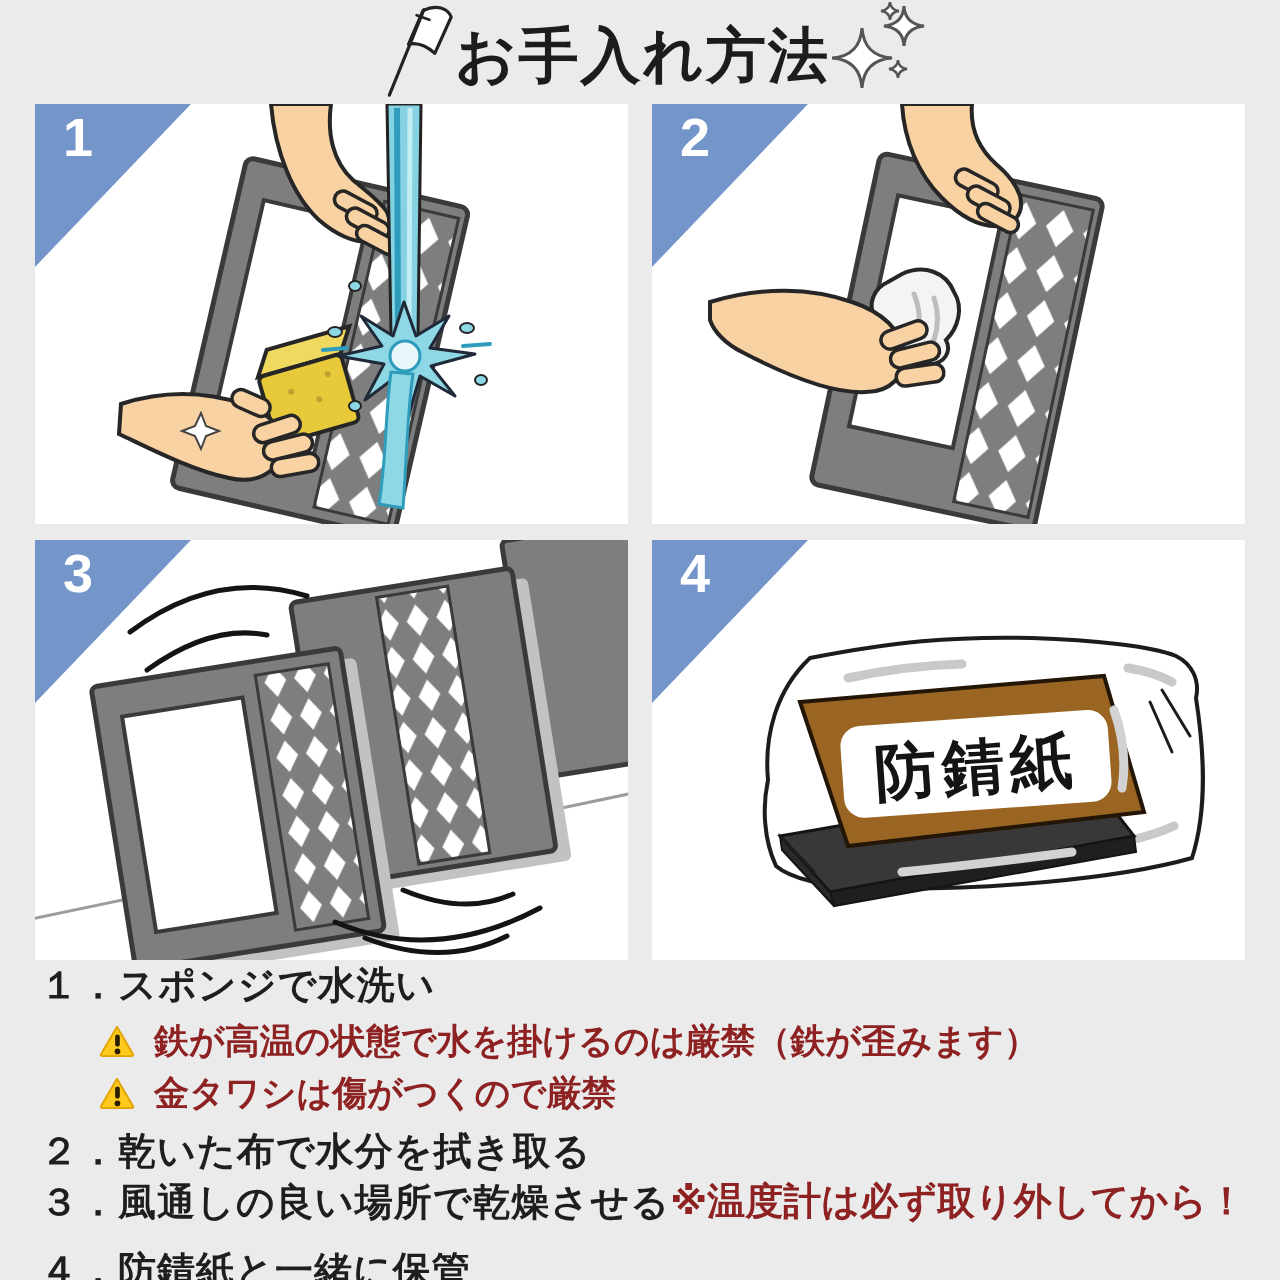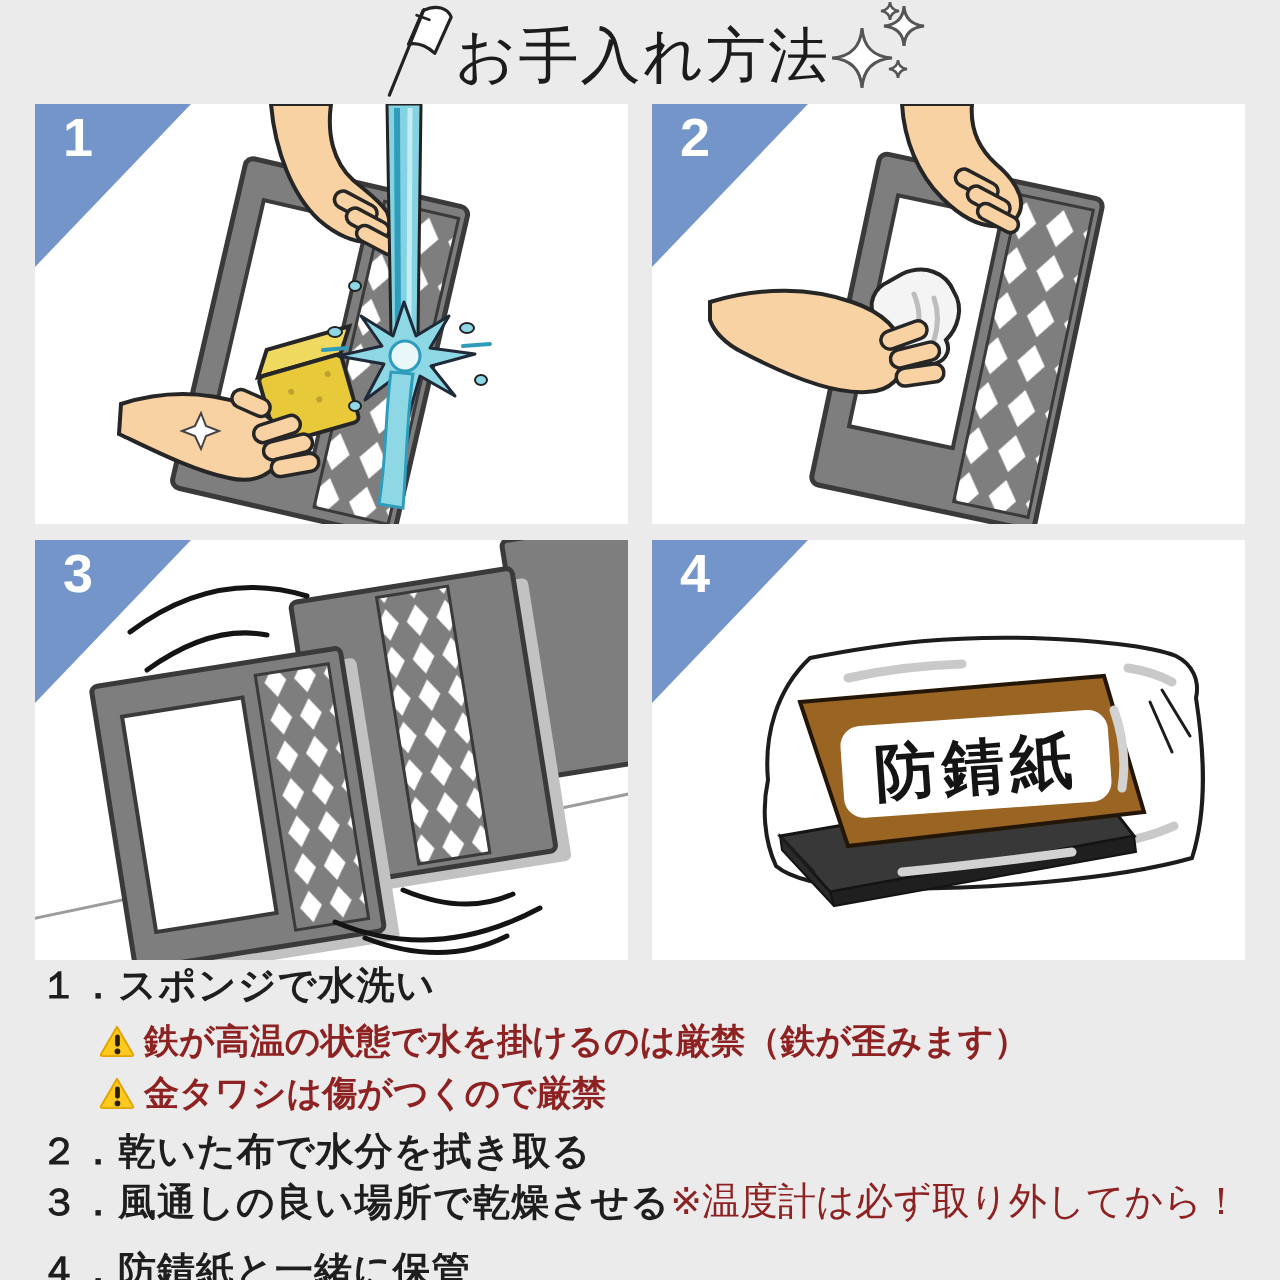--- a/index.html
+++ b/index.html
@@ -14,21 +14,21 @@
     height: 104px;
     display: flex;
     justify-content: center;
     align-items: center;
     gap: 2px;
     padding-top: 2px;
   }
   .flag { width: 100px; height: 100px; margin-top: -2px; }
   .page-title {
     font-size: 60px;
-    font-weight: 400;
+    font-weight: 700;
     letter-spacing: 2px;
     color: #1c1c1c;
     line-height: 1;
     padding-top: 6px;
   }
   .sparkles { width: 95px; height: 88px; margin-top: -14px; }
   .grid {
     margin: 0 35px;
     display: grid;
     grid-template-columns: 1fr 1fr;
@@ -56,36 +56,36 @@
     font-size: 38px;
     font-weight: 700;
     color: #1e1e1e;
     line-height: 50px;
     letter-spacing: 1px;
     white-space: nowrap;
   }
   .warn-line {
     display: flex;
     align-items: center;
-    gap: 8px;
+    gap: 18px;
     margin-left: 58px;
     line-height: 46px;
     white-space: nowrap;
   }
   .warn-line.first { margin-top: 8px; }
   .warn-line.second { margin-top: 6px; margin-bottom: 2px; }
   .warn-text { font-size: 35px; font-weight: 700; color: #8e2121; }
   .warn-icon { width: 38px; height: 34px; flex: 0 0 auto; }
   .step.s2 { margin-top: 8px; }
   .row3 { display: flex; align-items: center; }
   .note {
     margin-left: auto;
     margin-right: 6px;
     font-size: 38px;
-    font-weight: 400;
+    font-weight: 700;
     color: #8e2121;
     white-space: nowrap;
   }
   .step.s4 { margin-top: 18px; }
 </style>
 </head>
 <body>
 
 <div class="header">
   <svg class="flag" viewBox="0 0 110 105">

